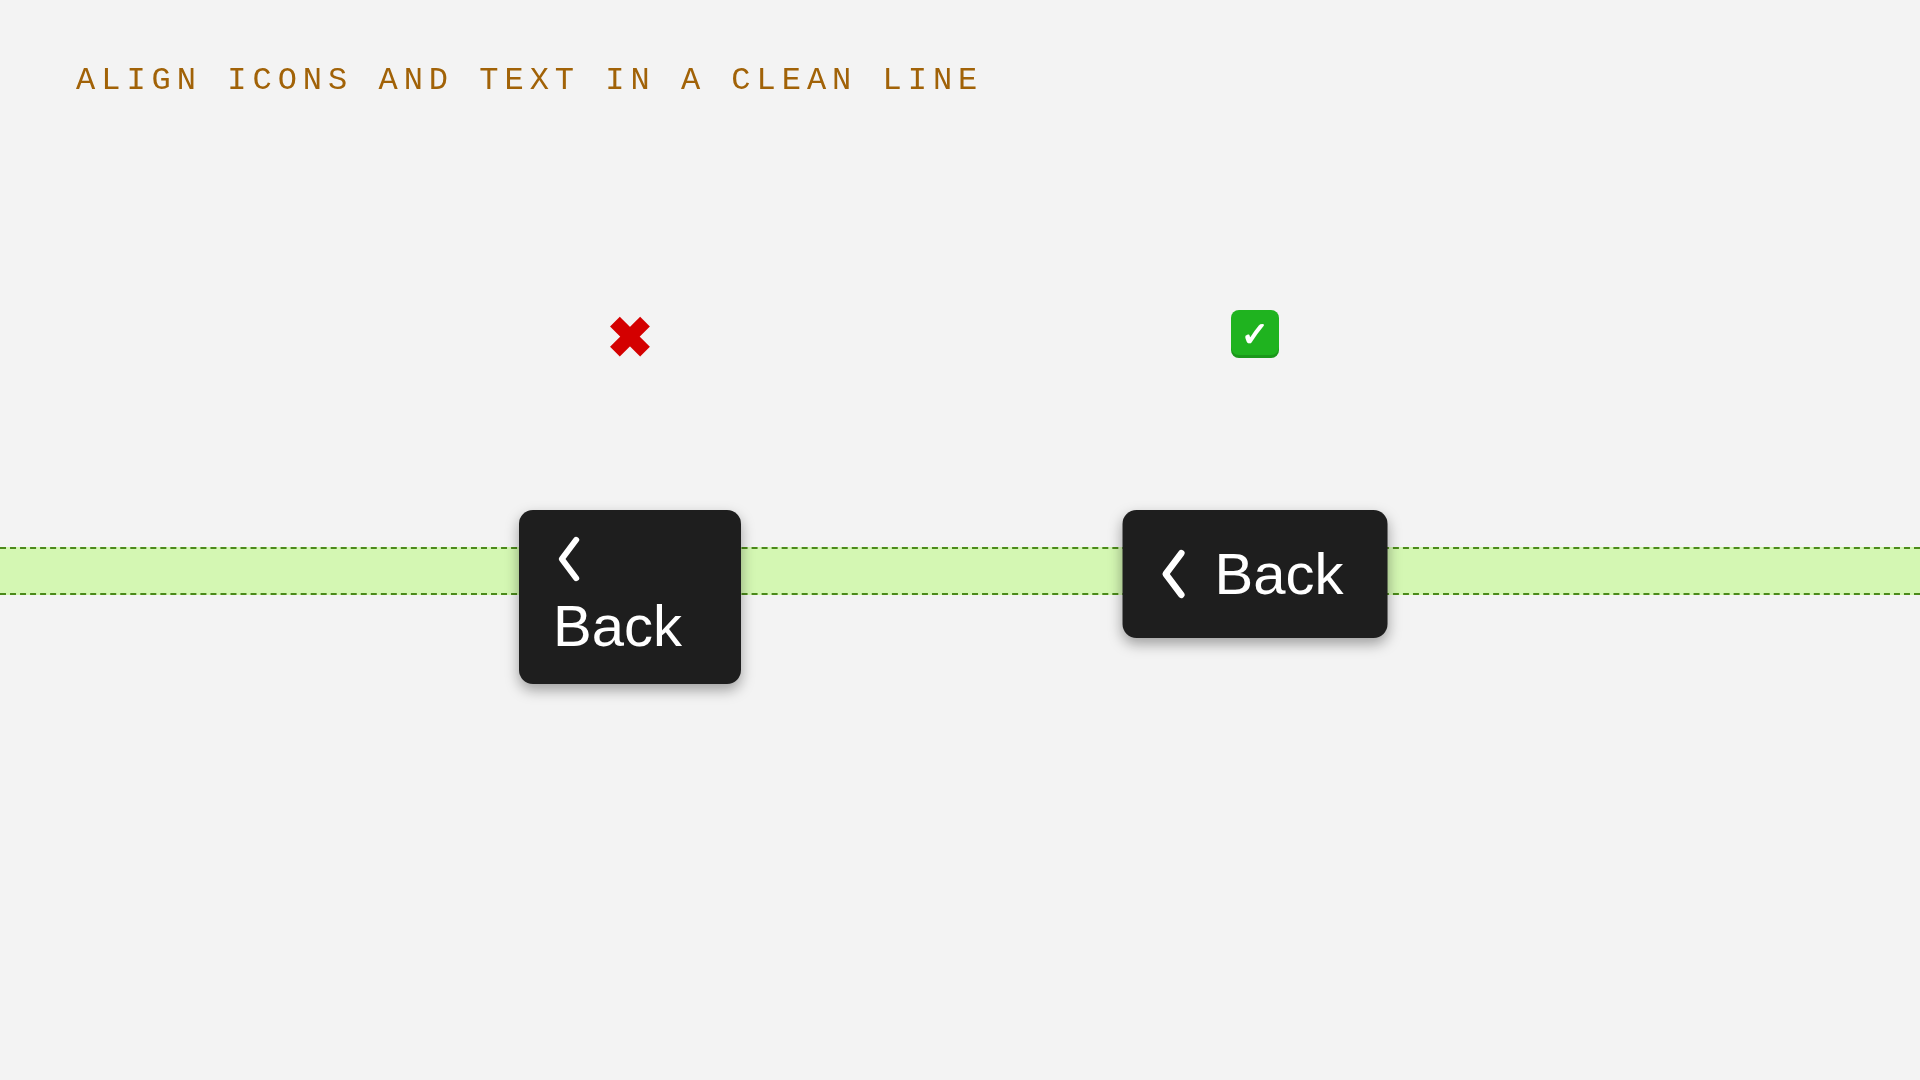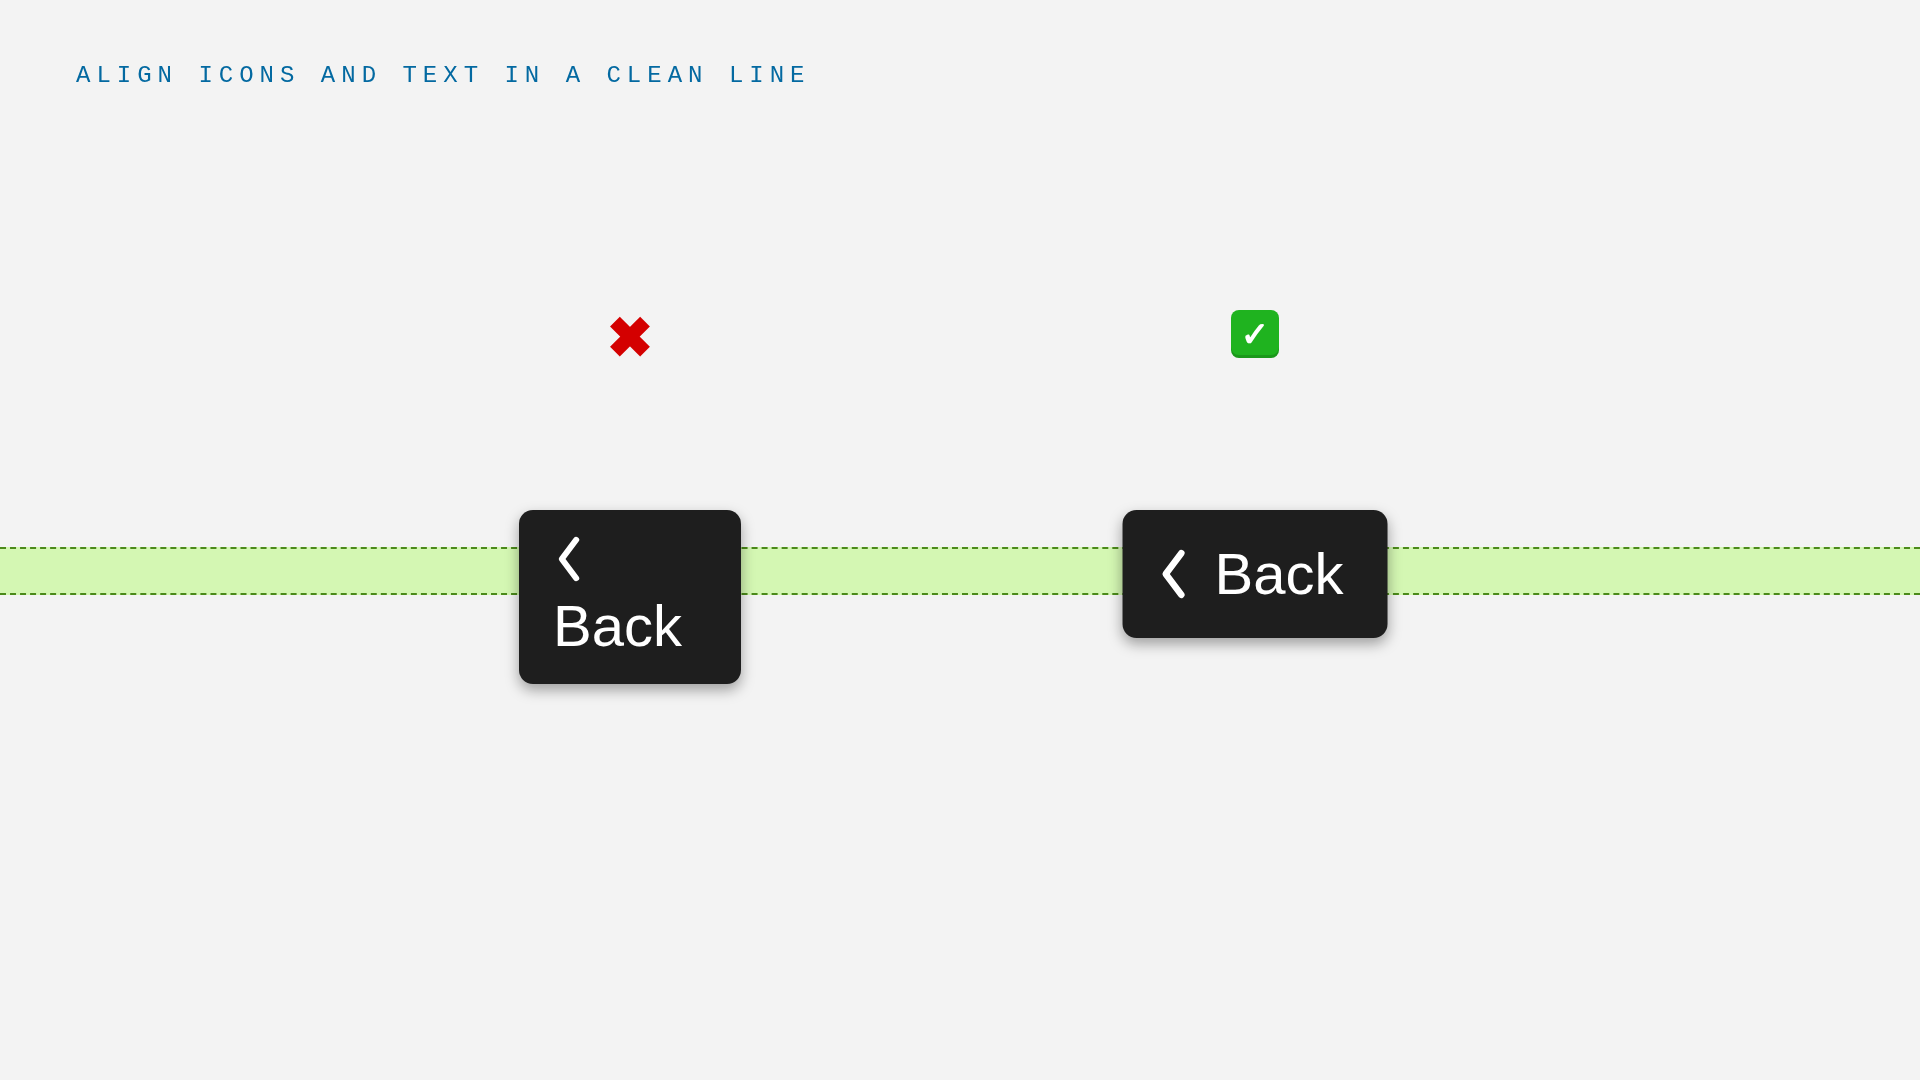--- a/index.html
+++ b/index.html
@@ -11,23 +11,23 @@
     font-family: -apple-system, BlinkMacSystemFont, "Segoe UI", Helvetica, Arial, sans-serif;
     overflow: hidden;
     position: relative;
   }
 
   .heading {
     position: absolute;
     top: 62px;
     left: 76px;
     font-family: "Menlo", "Consolas", "Courier New", monospace;
-    font-size: 24px;
+    font-size: 32px;
     letter-spacing: 6px;
-    color: #0369a1;
+    color: #a16207;
     text-transform: uppercase;
   }
 
   
   .align-strip {
     position: absolute;
     left: 0;
     right: 0;
     top: 547px;
     height: 48px;

